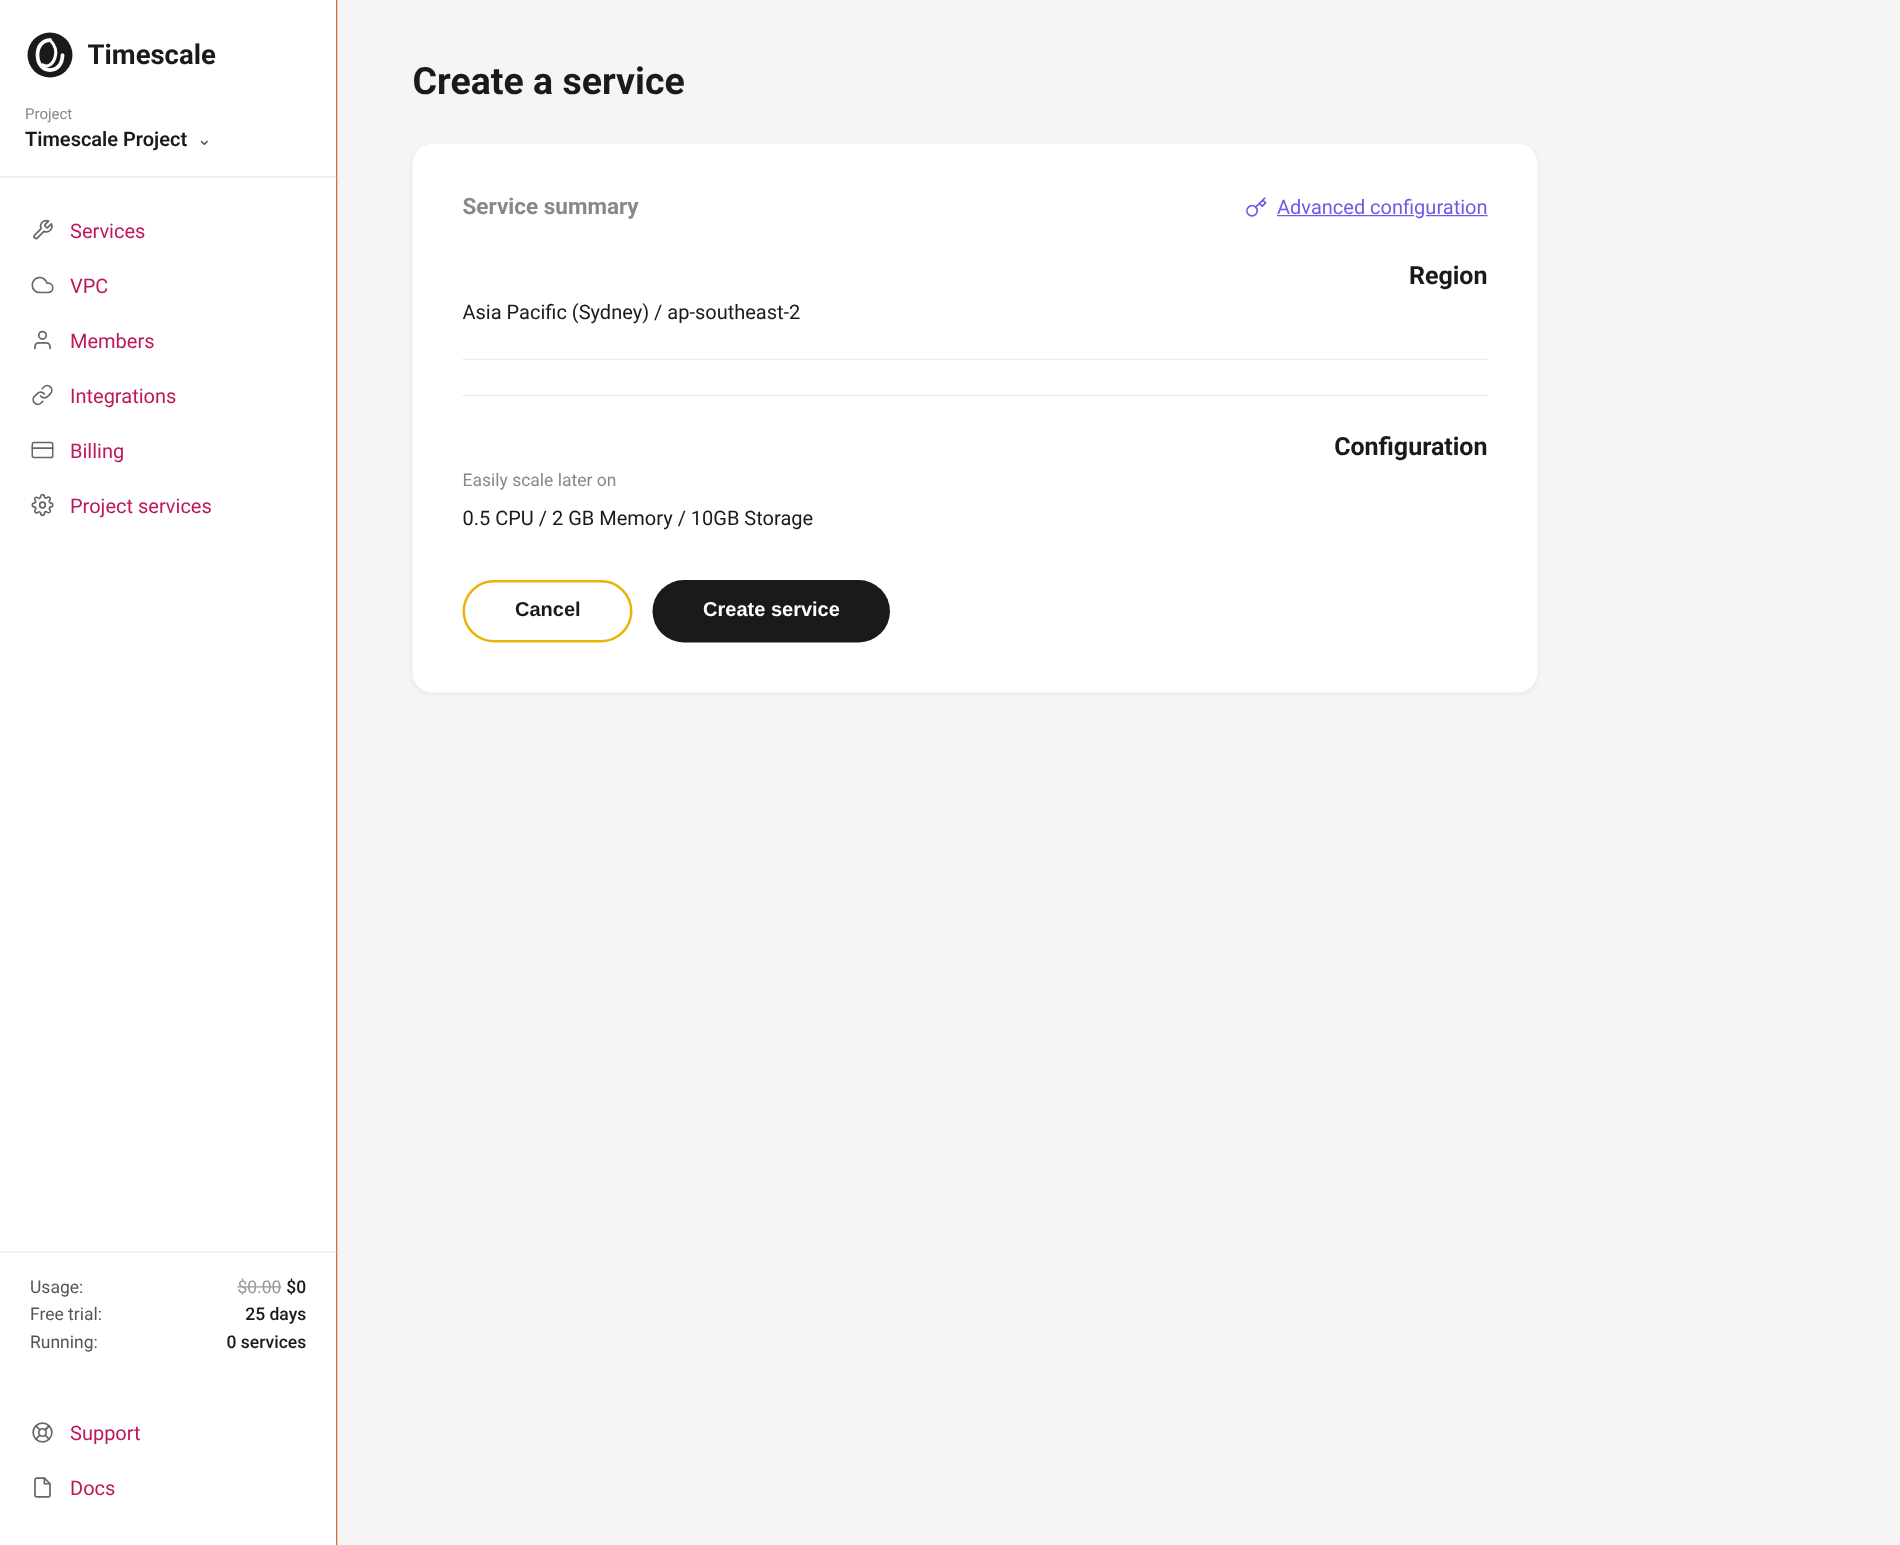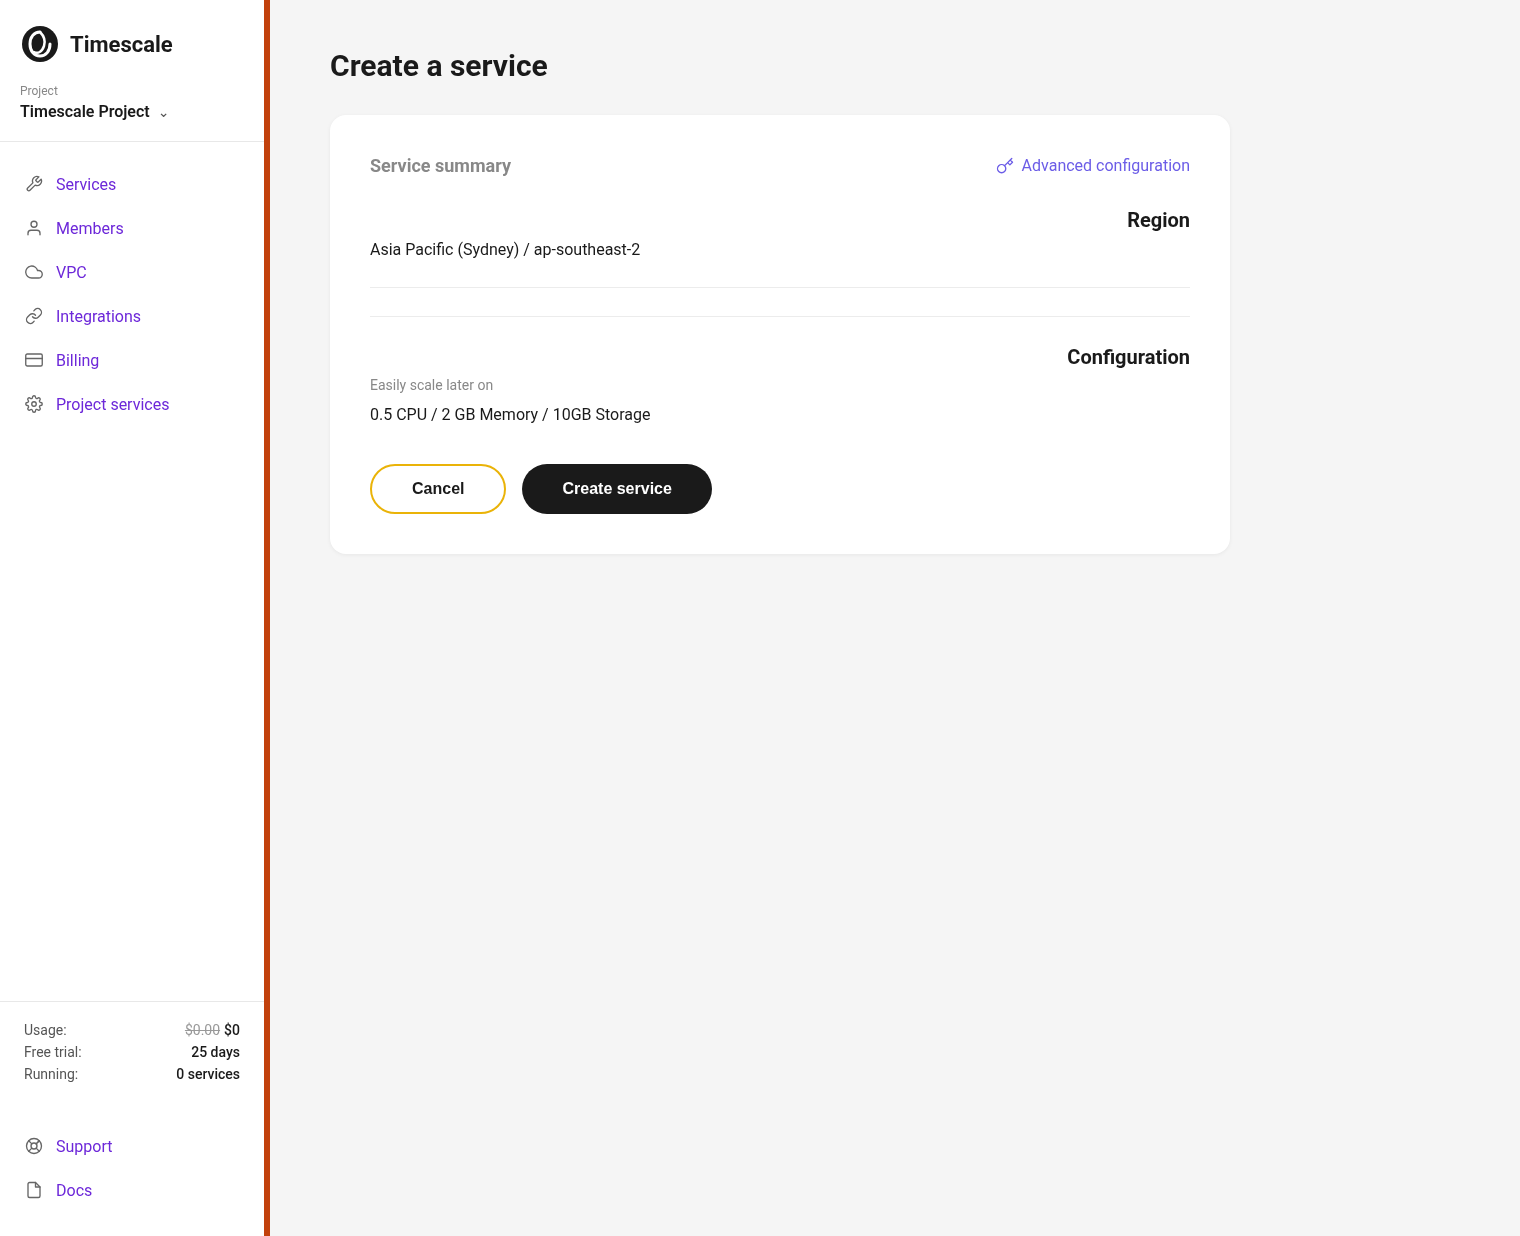--- a/index.html
+++ b/index.html
@@ -3,21 +3,21 @@
   <meta charset="utf-8">
   <style>
     * { box-sizing: border-box; margin: 0; padding: 0; }
     body { font-family: -apple-system, BlinkMacSystemFont, 'Segoe UI', Roboto, sans-serif; background: #f5f5f5; display: flex; height: 100vh; min-height: 1236px; }
 
     
     .sidebar {
       width: 270px;
       min-width: 270px;
       background: #ffffff;
-      border-right: 6px solid #c2410c;
+      border-right: 1px solid #c2410c;
       display: flex;
       flex-direction: column;
       height: 100%;
       min-height: 1236px;
       justify-content: flex-end;
     }
 
     .sidebar-header {
       padding: 24px 20px 20px 20px;
       border-bottom: 1px solid #e8e8e8;
@@ -69,21 +69,21 @@
       padding: 20px 0;
       flex: 1;
     }
 
     .nav-item {
       display: flex;
       align-items: center;
       gap: 12px;
       padding: 12px 24px;
       cursor: pointer;
-      color: #6d28d9;
+      color: #be185d;
       font-size: 16px;
       transition: background 0.15s;
     }
 
     .nav-icon {
       width: 20px;
       height: 20px;
       display: flex;
       align-items: center;
       justify-content: center;
@@ -145,20 +145,21 @@
       font-size: 18px;
       color: #888;
       font-weight: 700;
     }
 
     .advanced-config-link {
       display: flex;
       align-items: center;
       gap: 8px;
       color: #6B5CE7;
+      text-decoration: underline;
       font-size: 16px;
       cursor: pointer;
     }
 
     .section {
       margin-bottom: 0;
     }
 
     .section-divider {
       border: none;
@@ -284,34 +285,34 @@
         <svg width="18" height="18" viewBox="0 0 24 24" fill="none" stroke="currentColor" stroke-width="1.8" stroke-linecap="round" stroke-linejoin="round">
           <path d="M14.7 6.3a1 1 0 000 1.4l1.6 1.6a1 1 0 001.4 0l3.77-3.77a6 6 0 01-7.94 7.94l-6.91 6.91a2.12 2.12 0 01-3-3l6.91-6.91a6 6 0 017.94-7.94l-3.76 3.76z"></path>
         </svg>
       </span>
       <span>Services</span>
     </div>
 
     <div class="nav-item">
       <span class="nav-icon">
         <svg width="18" height="18" viewBox="0 0 24 24" fill="none" stroke="currentColor" stroke-width="1.8" stroke-linecap="round" stroke-linejoin="round">
+          <path d="M18 10h-1.26A8 8 0 109 20h9a5 5 0 000-10z"></path>
+        </svg>
+      </span>
+      <span>VPC</span>
+    </div>
+
+    <div class="nav-item">
+      <span class="nav-icon">
+        <svg width="18" height="18" viewBox="0 0 24 24" fill="none" stroke="currentColor" stroke-width="1.8" stroke-linecap="round" stroke-linejoin="round">
           <path d="M20 21v-2a4 4 0 00-4-4H8a4 4 0 00-4 4v2"></path>
           <circle cx="12" cy="7" r="4"></circle>
         </svg>
       </span>
       <span>Members</span>
-    </div>
-
-    <div class="nav-item">
-      <span class="nav-icon">
-        <svg width="18" height="18" viewBox="0 0 24 24" fill="none" stroke="currentColor" stroke-width="1.8" stroke-linecap="round" stroke-linejoin="round">
-          <path d="M18 10h-1.26A8 8 0 109 20h9a5 5 0 000-10z"></path>
-        </svg>
-      </span>
-      <span>VPC</span>
     </div>
 
     <div class="nav-item">
       <span class="nav-icon">
         <svg width="18" height="18" viewBox="0 0 24 24" fill="none" stroke="currentColor" stroke-width="1.8" stroke-linecap="round" stroke-linejoin="round">
           <path d="M10 13a5 5 0 007.54.54l3-3a5 5 0 00-7.07-7.07l-1.72 1.71"></path>
           <path d="M14 11a5 5 0 00-7.54-.54l-3 3a5 5 0 007.07 7.07l1.71-1.71"></path>
         </svg>
       </span>
       <span>Integrations</span>

